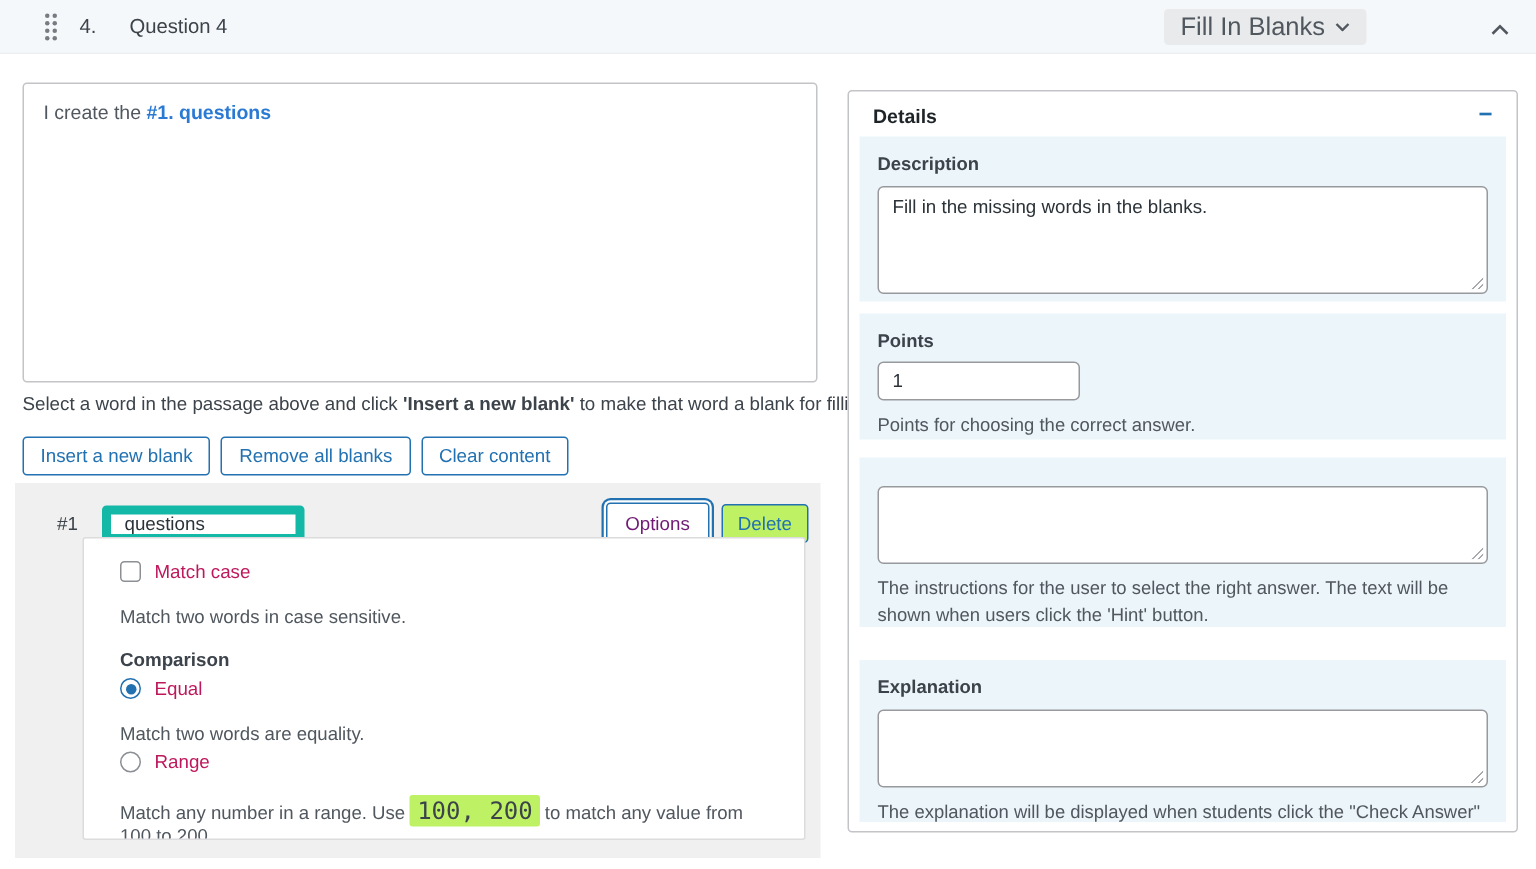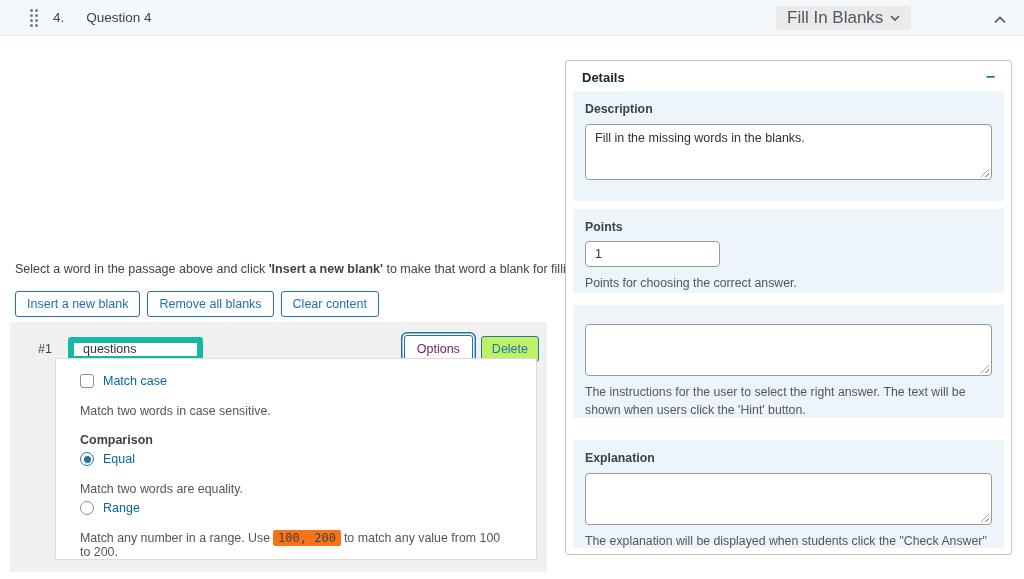--- a/index.html
+++ b/index.html
@@ -42,41 +42,41 @@
 
   .options-panel { position:absolute; left:45px; top:36px; right:10px; height:202px; background:#fff;
                    border:1px solid #dcdcde; border-radius:2px; padding:15px 24px; font-size:12.5px; overflow:hidden; }
   .opt-row { display:flex; align-items:center; gap:9px; }
   .checkbox { width:14px; height:14px; border:1px solid #8c8f94; border-radius:3px; background:#fff;
               flex:0 0 auto; cursor:pointer; }
   .radio { width:14px; height:14px; border:1px solid #8c8f94; border-radius:50%; background:#fff;
            flex:0 0 auto; position:relative; cursor:pointer; }
   .radio.checked { border-color:#2271b1; }
   .radio.checked::after { content:""; position:absolute; inset:2.5px; border-radius:50%; background:#2271b1; }
-  .opt-label { color:#0369a1; }
+  .opt-label { color:#be185d; }
   .opt-help { color:#50575e; margin-top:16px; font-size:12.4px; }
   .group-label { font-weight:600; color:#3c434a; margin-top:15px; }
   .mt8 { margin-top:5px; }
-  .chip { font-family:"DejaVu Sans Mono",monospace; font-size:12px; background:#f97316; color:#3c434a;
+  .chip { font-family:"DejaVu Sans Mono",monospace; font-size:16px; background:#bef264; color:#3c434a;
           padding:1px 5px; border-radius:2px; margin:0 3px; }
 
   
   .details-card { position:absolute; left:565px; top:60px; width:447px; height:495px; background:#fff;
                   border:1px solid #c3c4c7; border-radius:3px; overflow:hidden; }
   .details-header { height:30px; display:flex; align-items:center; justify-content:space-between; padding:2px 16px 0 16px; }
   .details-title { font-size:13px; font-weight:700; color:#1d2327; }
   .minus-btn { background:none; border:none; color:#2271b1; font-weight:700; font-size:16px; cursor:pointer; line-height:1; }
   .section { background:#ecf5fa; margin:0 7px; padding:11px 12px; overflow:hidden; }
   .sec-desc { height:110px; margin-bottom:8px; }
   .sec-points { height:84px; margin-bottom:12px; }
   .sec-hint { height:113px; margin-bottom:22px; }
   .sec-expl { height:108px; }
   .flabel { font-size:12.3px; font-weight:600; color:#3c434a; }
   .ta-wrap { position:relative; margin-top:8px; }
-  .f-ta { width:100%; height:56px; border:1px solid #97999c; border-radius:4px; padding:6px 9px;
+  .f-ta { width:100%; height:72px; border:1px solid #97999c; border-radius:4px; padding:6px 9px;
           font-family:"Liberation Sans",sans-serif; font-size:12.5px; color:#2c3338; resize:none;
           background:#fff; display:block; }
   .f-ta-sm { height:52px; }
   .grip { position:absolute; right:3px; bottom:3px; width:9px; height:9px; pointer-events:none;
           background:repeating-linear-gradient(-45deg, transparent 0 2px, #a7aaad 2px 3px);
           clip-path:polygon(100% 0, 100% 100%, 0 100%); }
   .fhelp { font-size:12.3px; color:#50575e; margin-top:7px; line-height:1.5; }
   .pinput { width:135px; height:26px; border:1px solid #97999c; border-radius:4px; padding:0 9px;
             font-size:12.5px; color:#2c3338; font-family:inherit; margin-top:7px; display:block; background:#fff; }
 </style>
@@ -104,20 +104,23 @@
           <path d="M1 1l4 4 4-4" fill="none" stroke="#50575e" stroke-width="1.6"></path>
         </svg>
     </button>
     <button class="collapse-btn">
       <svg width="12" height="8" viewBox="0 0 12 8">
           <path d="M1 6.5L6 1.5l5 5" fill="none" stroke="#50575e" stroke-width="1.7"></path>
         </svg>
     </button>
   </div>
 
+  <div class="editor">
+    <span>I create the </span><span class="blank-token">#1. questions</span>
+  </div>
 
   <div class="instruction">
     <span>Select a word in the passage above and click </span><b>'Insert a new blank'</b><span> to make that word a blank for filling.</span>
   </div>
 
   <div class="btn-row">
     <button class="btn-outline">Insert a new blank</button>
     <button class="btn-outline">Remove all blanks</button>
     <button class="btn-outline">Clear content</button>
   </div>

